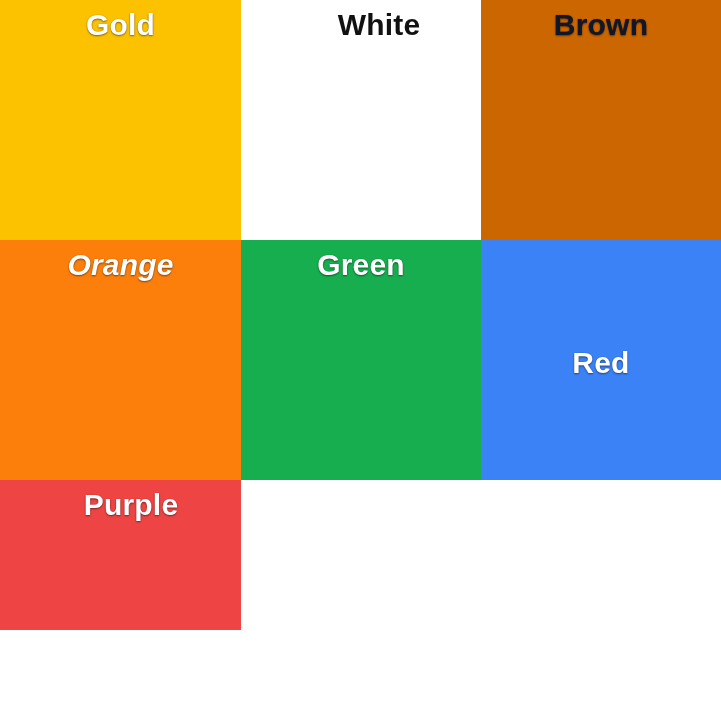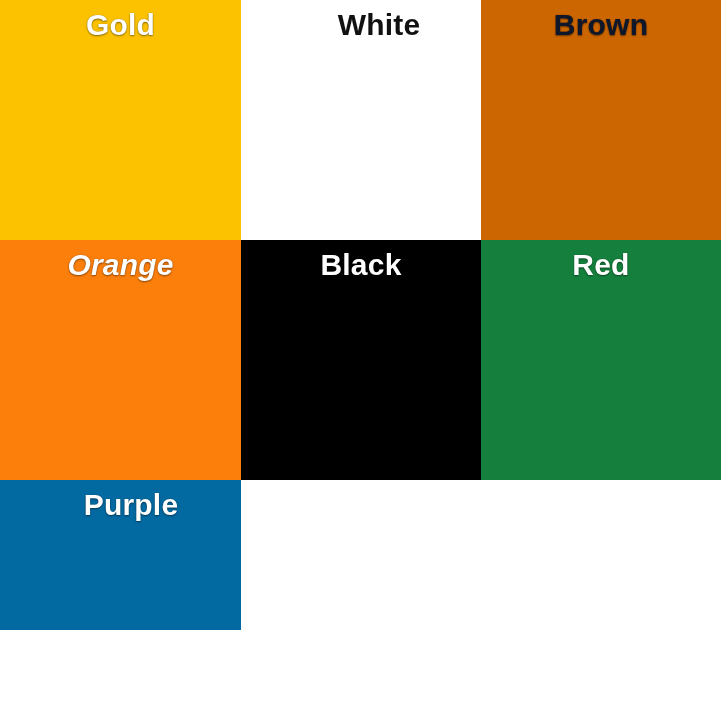--- a/index.html
+++ b/index.html
@@ -55,22 +55,22 @@
     </div>
     <div class="swatch" style="background: rgb(255, 255, 255);">
       <span class="swatch-label label-dark" style="color: rgb(17, 17, 17);">White</span>
     </div>
     <div class="swatch" style="background: rgb(204, 102, 0);">
       <span class="swatch-label label-light" style="color: #0f172a;">Brown</span>
     </div>
     <div class="swatch" style="background: rgb(252, 127, 12); font-style: italic;">
       <span class="swatch-label label-light" style="color: rgb(255, 255, 255);">Orange</span>
     </div>
-    <div class="swatch" style="background: rgb(0, 0, 0);">
-      <span class="swatch-label label-light" style="color: rgb(255, 255, 255);">Black</span>
+    <div class="swatch" style="background: rgb(22, 174, 79);">
+      <span class="swatch-label label-light" style="color: rgb(255, 255, 255);">Green</span>
     </div>
-    <div class="swatch" style="background: #15803d;">
+    <div class="swatch" style="background: #3b82f6; align-items: center;">
       <span class="swatch-label label-light" style="color: rgb(255, 255, 255);">Red</span>
     </div>
-    <div class="swatch" style="background: #0369a1; padding-left: 21px;">
+    <div class="swatch" style="background: #ef4444; padding-left: 21px;">
       <span class="swatch-label label-light" style="color: rgb(255, 255, 255);">Purple</span>
     </div>
   </div>
 
 </body></html>

